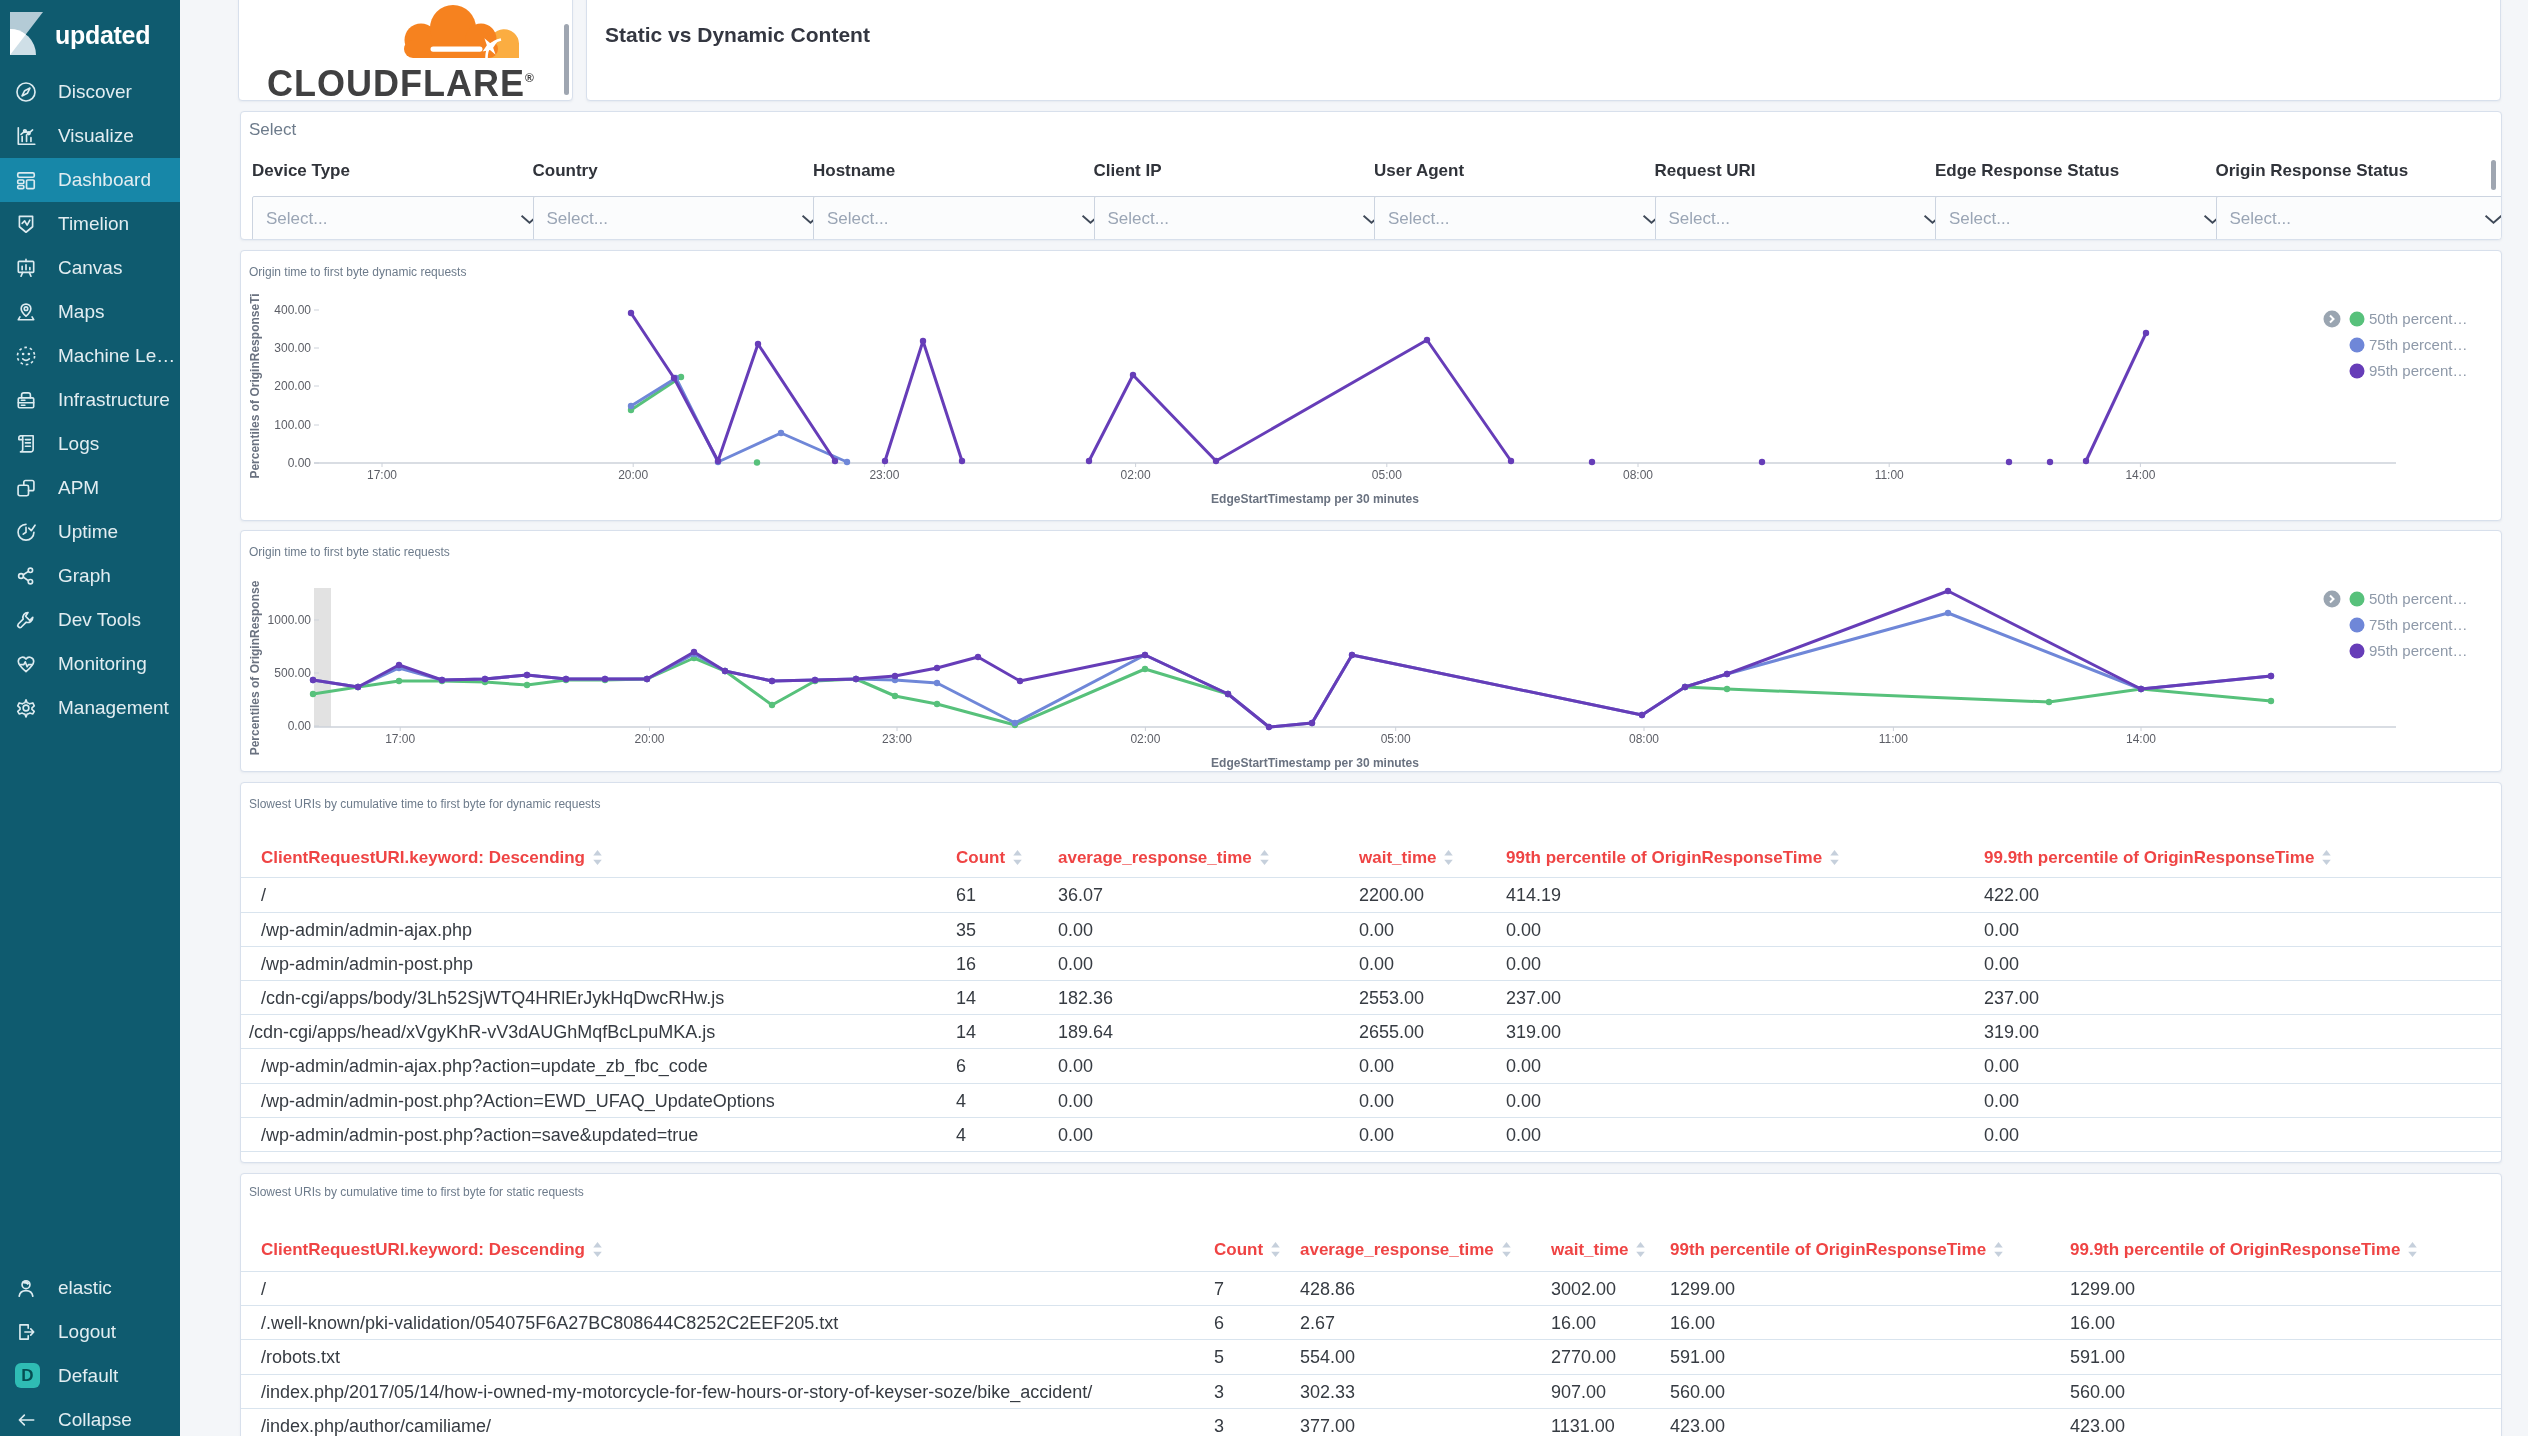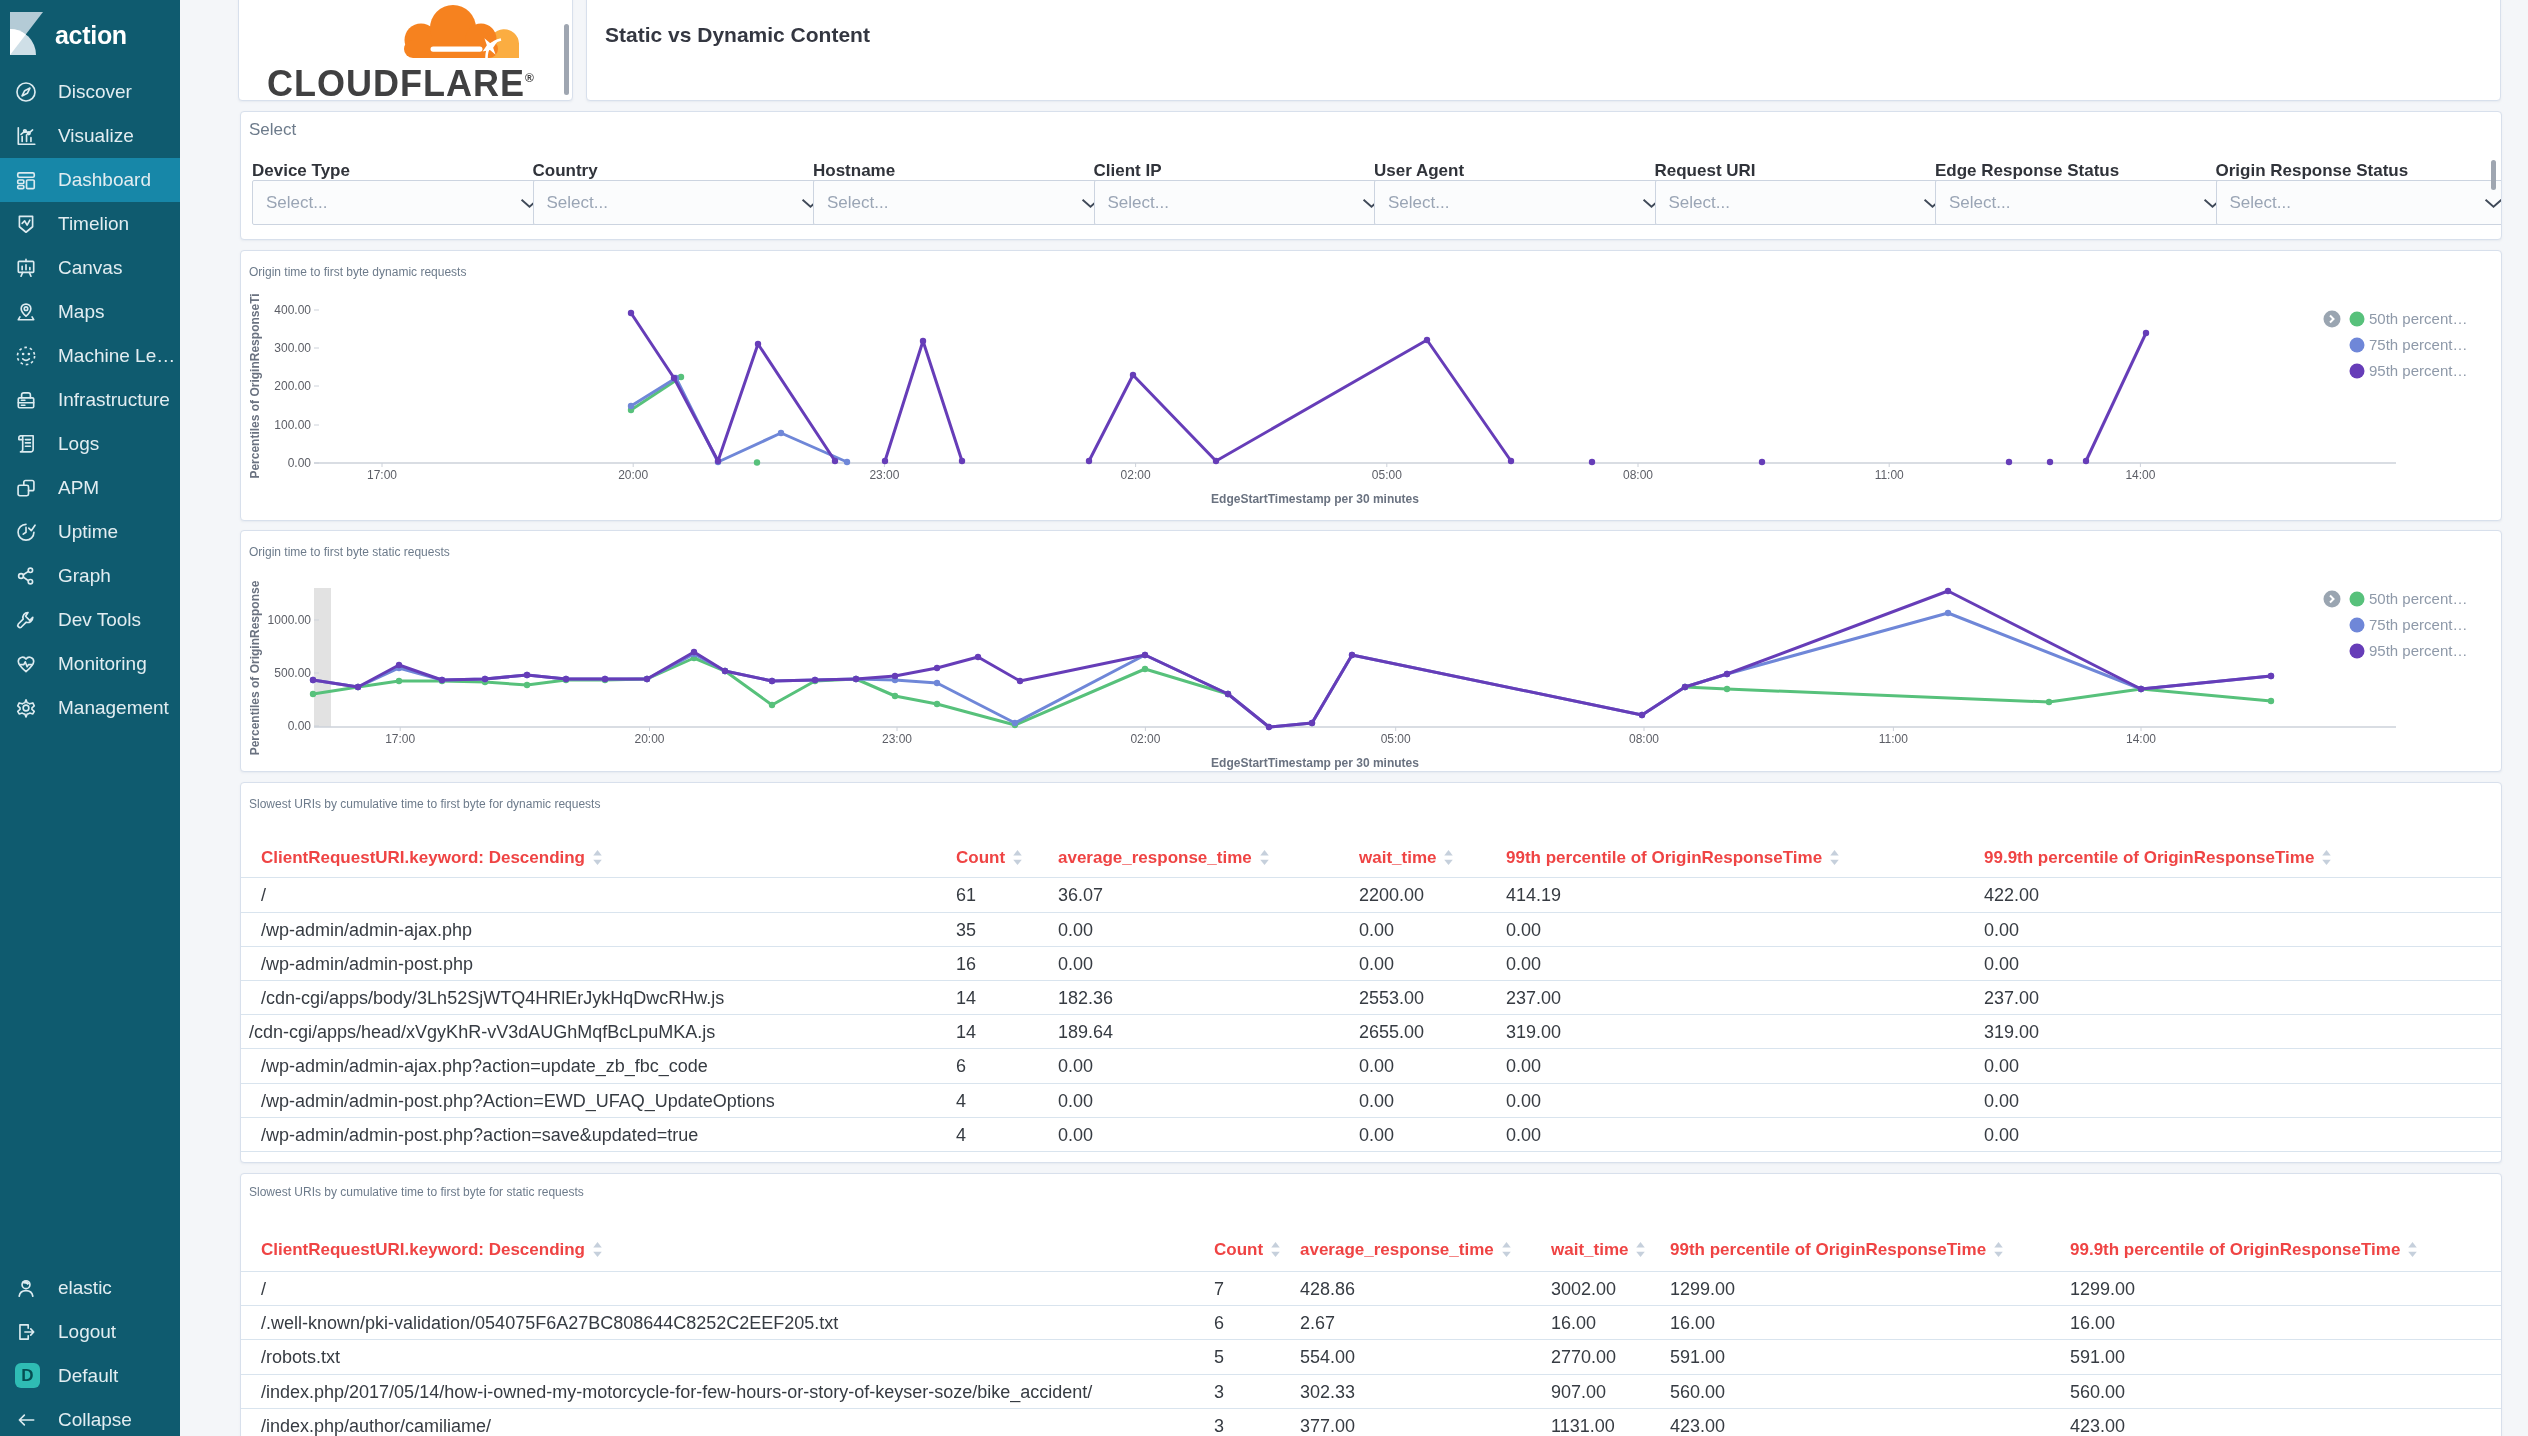--- a/index.html
+++ b/index.html
@@ -15,21 +15,21 @@
 #p-title{left:586px;top:-6px;width:1915px;height:107px}
 #vtitle{position:absolute;left:18px;top:28px;font-size:21px;font-weight:bold;color:#343741}
 #cfcloud{position:absolute;left:162px;top:8px;width:121px;height:58px}
 #cfword{position:absolute;left:28px;top:68px;font-size:36px;font-weight:bold;color:#404041;letter-spacing:1px}
 #cfreg{font-size:12px;vertical-align:14px;letter-spacing:0}
 .sbar{position:absolute;width:5px;border-radius:3px;background:#9fa6b1}
 #p-filters{left:240px;top:111px;width:2262px;height:129px}
 .ptitle{position:absolute;font-size:12px;color:#6d7b8b;white-space:nowrap}
 .fgroup{position:absolute;top:0;width:256px}
 .flabel{position:absolute;left:0;top:49px;font-size:17px;font-weight:bold;color:#30333a;white-space:nowrap}
-.fselect{position:absolute;left:0;top:68px;width:304px;height:45px;background:#fbfcfd;border:1px solid #ccd4e0;border-radius:2px}
+.fselect{position:absolute;left:0;top:84px;width:304px;height:45px;background:#fbfcfd;border:1px solid #ccd4e0;border-radius:2px}
 .fselect span{position:absolute;left:13px;top:12px;font-size:17px;color:#9aa5b5}
 .fselect svg{position:absolute;right:16px;top:17px;width:19px;height:11px}
 #p-chart1{left:240px;top:250px;width:2262px;height:271px}
 #p-chart2{left:240px;top:530px;width:2262px;height:242px}
 #p-table1{left:240px;top:782px;width:2262px;height:381px}
 #p-table2{left:240px;top:1173px;width:2262px;height:278px}
 #p-table1 .panelclip,{overflow:hidden}
 .thead{position:absolute;left:0;width:100%;height:34px}
 .th{position:absolute;top:6px;font-size:17px;font-weight:bold;color:#ef4444;white-space:nowrap}
 .sorti{width:11px;height:17px;margin-left:7px;vertical-align:-3px}
@@ -37,21 +37,21 @@
 .td{position:absolute;top:7px;font-size:18px;color:#363b42;white-space:nowrap}
 </style></head>
 <body>
 <div id="side">
 <div id="klogo">
       <svg viewBox="0 0 33 43" style="position:absolute;left:10px;top:12px;width:33px;height:43px">
 <path d="M0 0 H33 L0 43 Z" fill="#b4cbd6"></path>
 <path d="M0 17 A26 26 0 0 1 26 43 L0 43 Z" fill="#cfdfe7"></path>
 <path d="M0 17 A26 26 0 0 1 15.8 22.4 L0 43 Z" fill="#ffffff"></path>
 </svg>
-      <span>action</span>
+      <span>updated</span>
     </div>
 <div class="nit" style="top:70px">
       <svg viewBox="0 0 20 20">
         <circle cx="10" cy="10" r="8.2" stroke="#dcebf0" fill="none" stroke-width="1.5" stroke-linecap="round" stroke-linejoin="round"></circle>
         <path d="M13.6 6.4 L11.2 11.2 L6.4 13.6 L8.8 8.8 Z" stroke="#dcebf0" fill="none" stroke-width="1.5" stroke-linecap="round" stroke-linejoin="round"></path>
       </svg>
       <span>Discover</span>
     </div>
 <div class="nit" style="top:114px">
       <svg viewBox="0 0 20 20">

